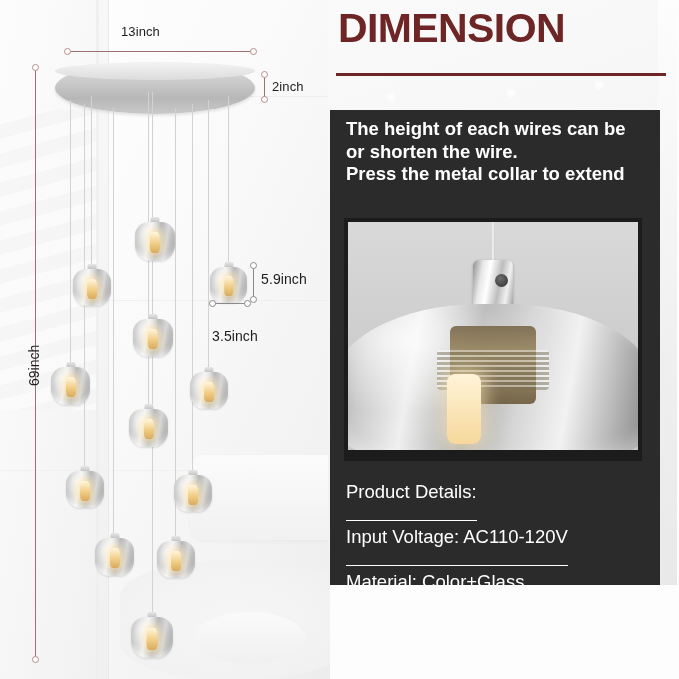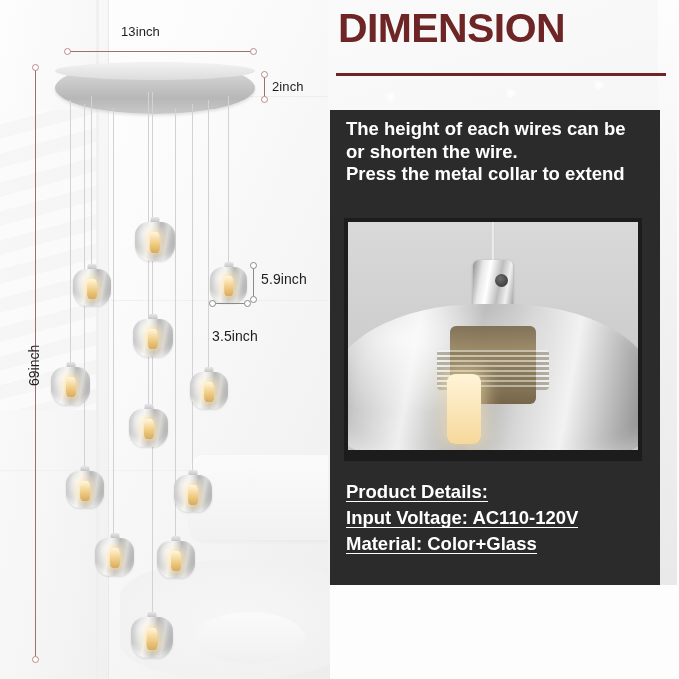--- a/index.html
+++ b/index.html
@@ -106,22 +106,22 @@
     width:86px;height:78px;border-radius:6px;
     background:linear-gradient(180deg,#7a6a4e,#a08d63 40%,#6d5c3e);opacity:.92;}
   .ph-ribs{position:absolute;left:50%;top:128px;transform:translateX(-50%);
     width:112px;height:40px;
     background:repeating-linear-gradient(180deg,rgba(255,255,255,.5) 0 2px,rgba(120,110,85,.55) 2px 5px);
     border-radius:4px;opacity:.85;}
   .ph-glow{position:absolute;left:34%;top:152px;width:34px;height:70px;border-radius:8px;
     background:linear-gradient(180deg,#fff4d8,#f6d89b);box-shadow:0 0 16px 6px rgba(255,235,185,.55);}
 
   .details{position:absolute;left:16px;top:372px;width:300px;color:#ffffff;}
-  .details .row{font-size:18.5px;font-weight:bold;line-height:1.03;
-    padding-bottom:0;margin-bottom:6px;border-bottom:1.5px solid #ffffff;
+  .details .row{font-size:18.5px;font-weight:normal;line-height:1.03;
+    padding-bottom:19px;margin-bottom:6px;border-bottom:1.5px solid #ffffff;
     display:inline-block;white-space:nowrap;}
   .details .rowwrap{display:block;}
 </style>
 </head>
 <body>
 
 <div id="page">
 
   <div class="left-photo">
     <div class="room-wall"></div>

